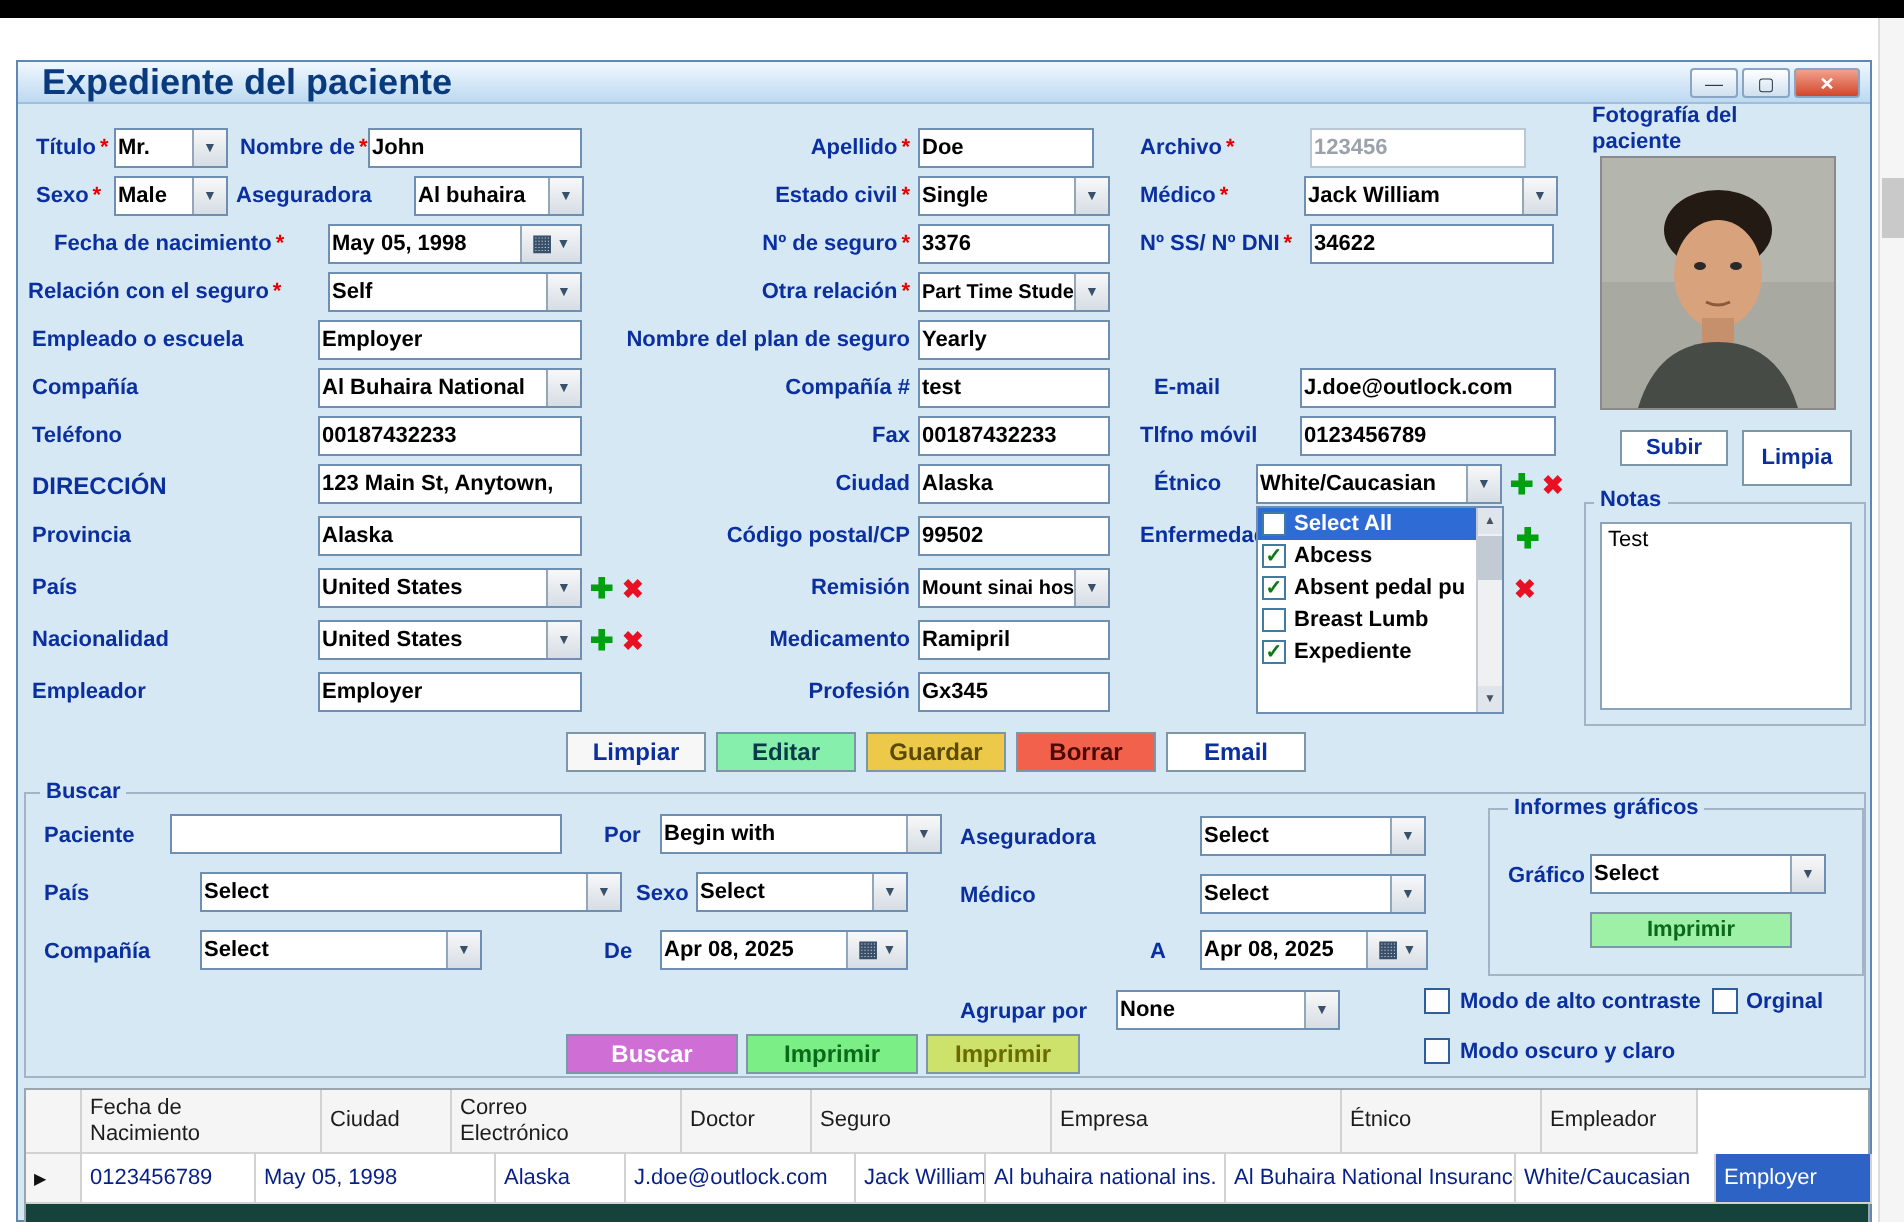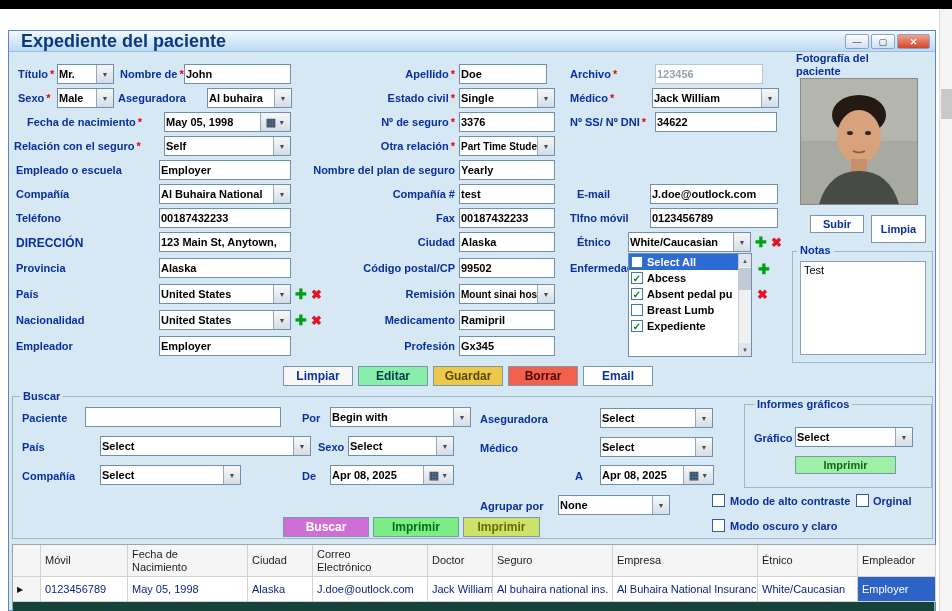--- a/index.html
+++ b/index.html
@@ -439,23 +439,20 @@
   </div>
 <div class="btn b-imp2" style="left:463px;top:517px;width:77px;height:20px">
     <span>Imprimir</span>
   </div>
 
 <div class="grid">
   <div class="grow">
     <div class="gc gh" style="width:28px">
         <span></span>
       </div>
-    <div class="gc gh" style="width:87px">
-        <span>Móvil</span>
-      </div>
     <div class="gc gh" style="width:120px">
         <span class="wrapw" style="width:60px">Fecha de Nacimiento</span>
       </div>
     <div class="gc gh" style="width:65px">
         <span>Ciudad</span>
       </div>
     <div class="gc gh" style="width:115px">
         <span class="wrapw" style="width:64px">Correo Electrónico</span>
       </div>
     <div class="gc gh" style="width:65px">

